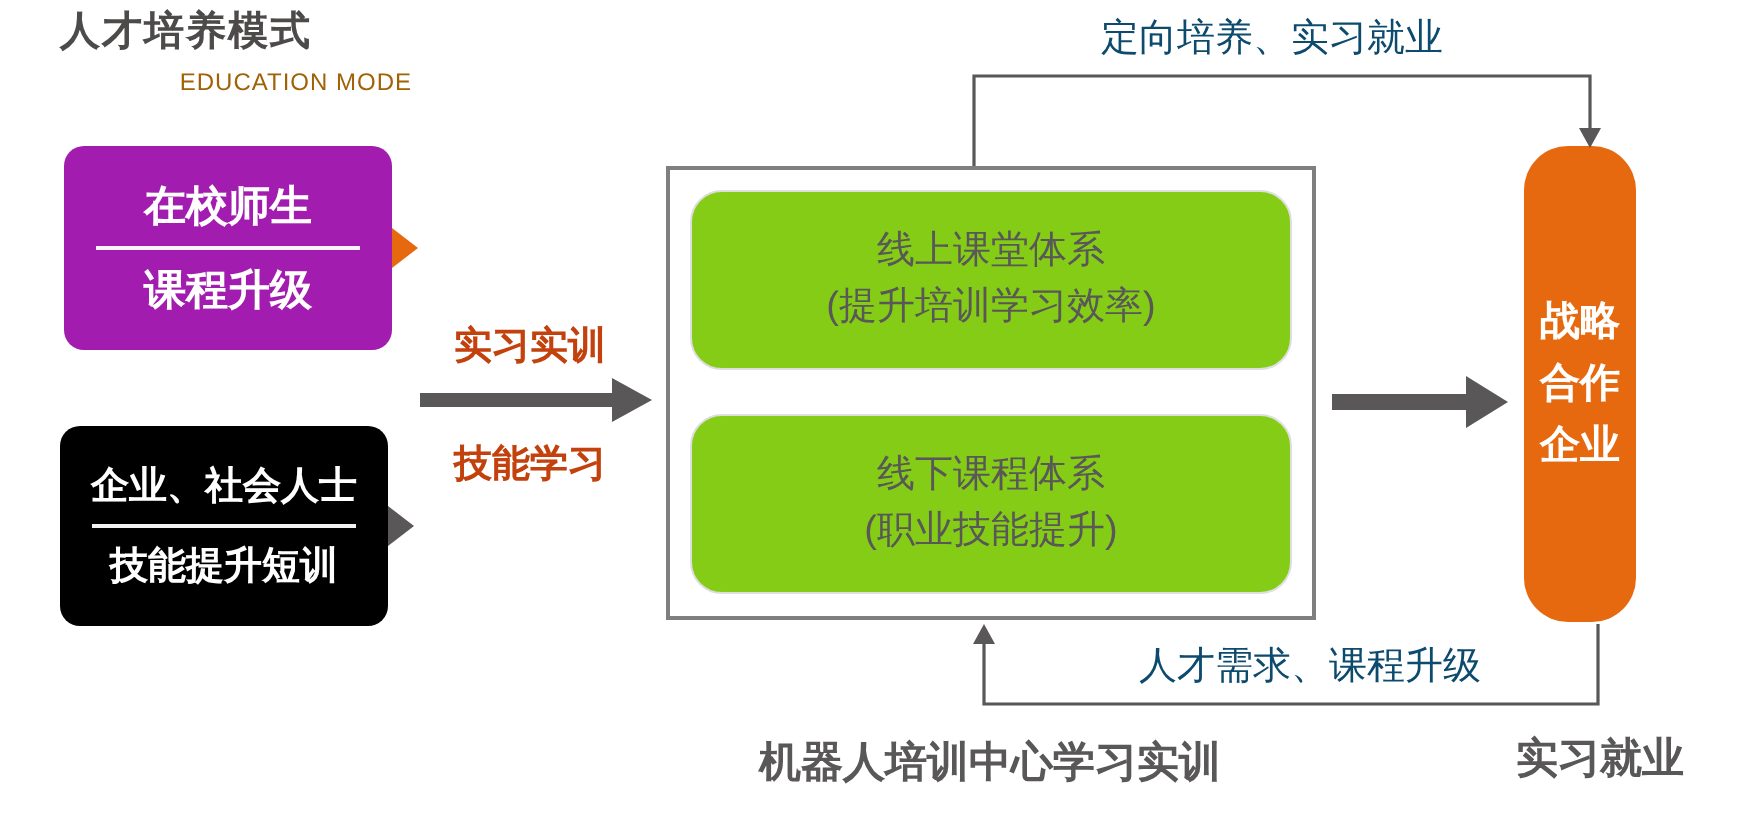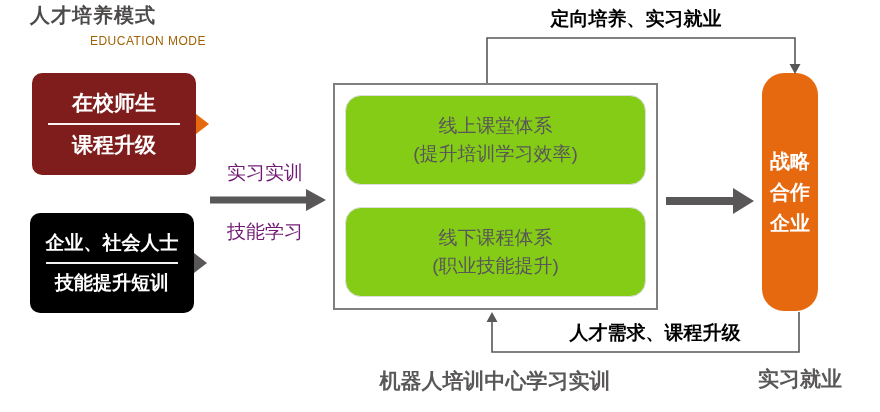--- a/index.html
+++ b/index.html
@@ -11,45 +11,45 @@
   
   .page-title { left: 30px; top: 2px; font-size: 20px; font-weight: bold; color: #4D4A4A; letter-spacing: 1px; }
   .page-subtitle { left: 34px; top: 34px; width: 172px; text-align: right; font-size: 12px; color: #a16207; letter-spacing: 0.5px; }
 
   
   .bubble { border-radius: 10px; color: #ffffff; font-weight: bold; text-align: center;
             display: flex; flex-direction: column; align-items: center; justify-content: center; }
   .bubble .divider { width: 80%; border-top: 2px solid rgba(255,255,255,0.95); margin: 6px 0; }
   .bubble .tail { position: absolute; right: -13px; top: 50%; transform: translateY(-50%);
                   width: 0; height: 0; border-top: 10px solid transparent; border-bottom: 10px solid transparent; }
-  .bubble-school { left: 32px; top: 73px; width: 164px; height: 102px; background: #7f1d1d; font-size: 21px; }
+  .bubble-school { left: 32px; top: 73px; width: 164px; height: 102px; background: #a21caf; font-size: 21px; }
   .bubble-school .tail { border-left: 13px solid #E7690F; }
   .bubble-social { left: 30px; top: 213px; width: 164px; height: 100px; background: #000000; font-size: 19px; }
   .bubble-social .tail { border-left: 13px solid #595757; }
 
   
-  .mid-label { width: 130px; text-align: center; font-size: 19px; font-weight: normal; color: #701a75; }
+  .mid-label { width: 130px; text-align: center; font-size: 19px; font-weight: bold; color: #c2410c; }
   .mid-label-top { left: 200px; top: 160px; }
   .mid-label-bottom { left: 200px; top: 219px; }
 
   
   .center-panel { left: 333px; top: 83px; width: 325px; height: 227px; border: 2px solid #7F7F7F; background: #ffffff; }
   .course-box { left: 345px; width: 301px; height: 90px; background: #84cc16; border: 1px solid #DEDEDE;
                 border-radius: 16px; display: flex; flex-direction: column; align-items: center; justify-content: center;
                 font-size: 19px; color: #595757; line-height: 28px; }
   .course-box-online { top: 95px; }
   .course-box-offline { top: 207px; }
 
   
   .partner-box { left: 762px; top: 73px; width: 56px; height: 238px; background: #E7690F; border-radius: 22px;
                  color: #ffffff; font-size: 20px; font-weight: bold; line-height: 31px;
                  display: flex; flex-direction: column; align-items: center; justify-content: center; text-align: center; }
 
   
-  .flow-label { font-size: 19px; color: #000000; font-weight: bold; text-align: center; }
+  .flow-label { font-size: 19px; color: #0c4a6e; font-weight: normal; text-align: center; }
   .flow-label-top { left: 536px; top: 6px; width: 200px; }
   .flow-label-bottom { left: 555px; top: 320px; width: 200px; }
 
   
   .caption { font-size: 21px; font-weight: bold; color: #595757; text-align: center; }
   .caption-center { left: 340px; top: 367px; width: 310px; }
   .caption-right { left: 740px; top: 365px; width: 120px; }
 
   
   .connector-layer { left: 0; top: 0; width: 880px; height: 412px; pointer-events: none; }

